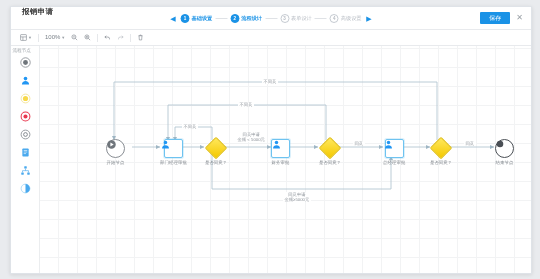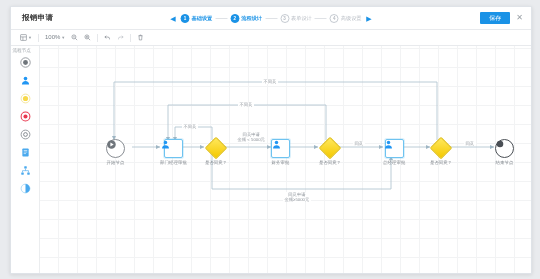--- a/index.html
+++ b/index.html
@@ -11,21 +11,21 @@
   }
   .app{
     position:absolute;left:10px;top:6px;width:520px;height:266px;
     background:#fff;border:1px solid #dfe3e8;
     box-shadow:0 1px 4px rgba(0,0,0,.10);
     display:flex;flex-direction:column;overflow:hidden;
   }
 
   
   .hdr{
-    height:22px;flex:0 0 22px;display:flex;align-items:center;
+    height:22px;flex:0 0 22px;display:flex;
     border-bottom:1px solid #e8eaed;background:#fff;position:relative;
   }
   .hdr-title{
     font-size:7.5px;color:#333;font-weight:bold;padding-left:11px;letter-spacing:.3px;
     white-space:nowrap;
   }
   .steps{
     position:absolute;left:50%;top:0;transform:translateX(-50%);
     height:22px;display:flex;align-items:center;gap:3px;
   }

